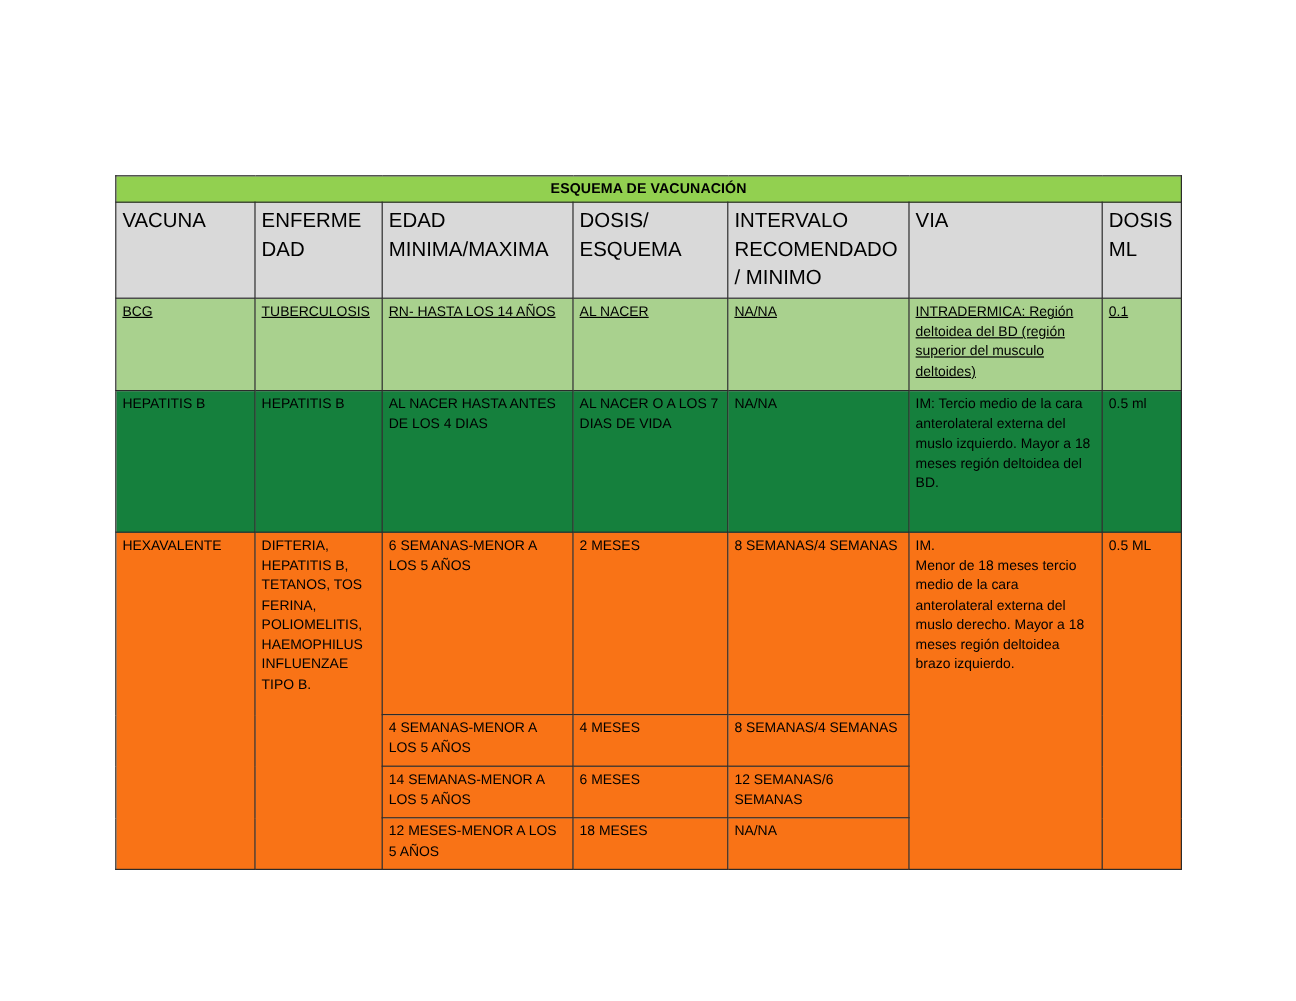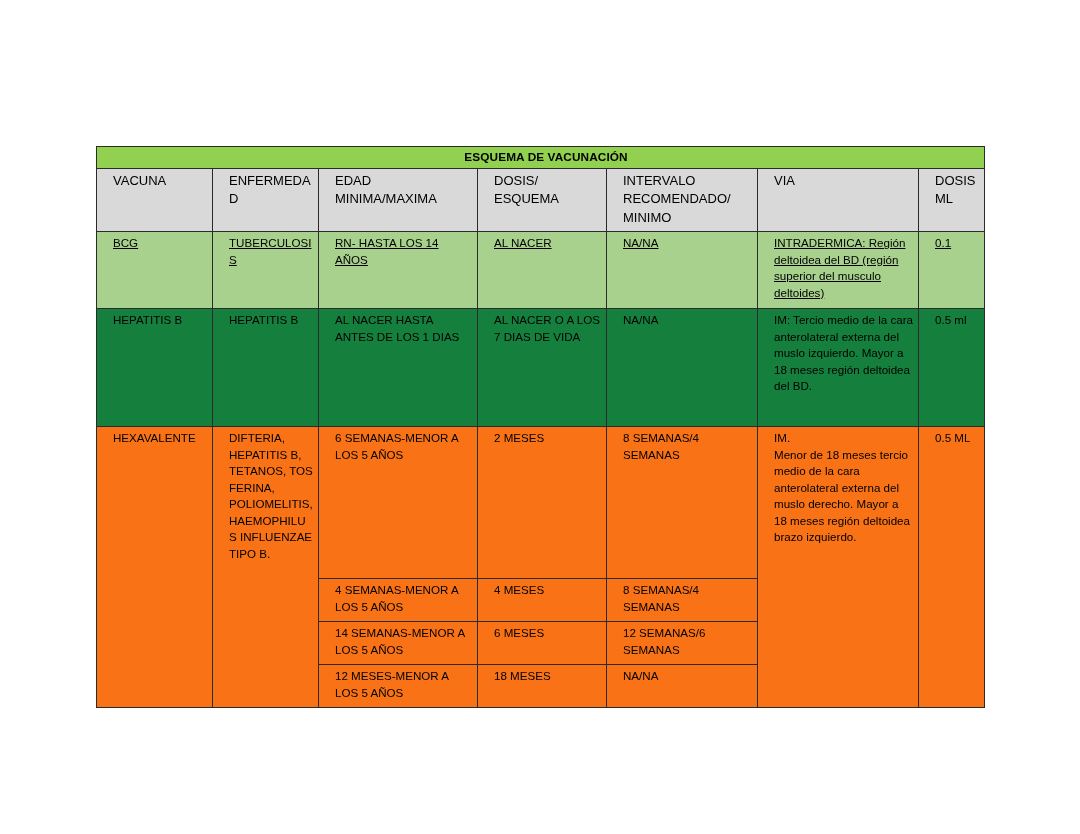--- a/index.html
+++ b/index.html
@@ -34,21 +34,21 @@
     border-collapse: collapse;
     table-layout: fixed;
     width: 888px;
     border: 1px solid #2b2b2b;
   }
 
   table.schedule td,
   table.schedule th {
     border: 1px solid #2b2b2b;
     vertical-align: top;
-    padding: 3px 5px 4px 16px;
+    padding: 3px 5px 4px 5px;
     font-size: 11.6px;
     line-height: 1.42;
     font-weight: normal;
     text-align: left;
     word-wrap: break-word;
     overflow-wrap: break-word;
     margin-top: 48px;
   }
 
   
@@ -69,21 +69,21 @@
     letter-spacing: 0.1px;
     padding-top: 2px;
     padding-bottom: 2px;
     height: 17px;
   }
 
   
   tr.head-row td {
     background: #d9d9d9;
     height: 52px;
-    font-size: 13px;
+    font-size: 17px;
   }
 
   
   tr.row-bcg td      { background: #a9d18e; }
   tr.row-hepb td     { background: #15803d; }
   tr.row-hexa td,
   tr.row-hexa-sub td { background: #f97316; }
 
   tr.row-bcg td   { height: 69px; text-decoration: underline; }
   tr.row-hepb td  { height: 110px; }
@@ -129,21 +129,21 @@
           <td>RN- HASTA LOS 14 AÑOS</td>
           <td>AL NACER</td>
           <td>NA/NA</td>
           <td>INTRADERMICA: Región deltoidea del BD (región superior del musculo deltoides)</td>
           <td>0.1</td>
         </tr>
 
         <tr class="row-hepb">
           <td>HEPATITIS B</td>
           <td>HEPATITIS B</td>
-          <td>AL NACER HASTA ANTES DE LOS 1 DIAS</td>
+          <td>AL NACER HASTA ANTES DE LOS 4 DIAS</td>
           <td>AL NACER O A LOS 7 DIAS DE VIDA</td>
           <td>NA/NA</td>
           <td>IM: Tercio medio de la cara anterolateral externa del muslo izquierdo. Mayor a 18 meses región deltoidea del BD.</td>
           <td>0.5 ml</td>
         </tr>
 
         <tr class="row-hexa">
           <td rowspan="4">HEXAVALENTE</td>
           <td rowspan="4">DIFTERIA, HEPATITIS B, TETANOS, TOS FERINA, POLIOMELITIS, HAEMOPHILUS INFLUENZAE TIPO B.</td>
           <td>6 SEMANAS-MENOR A LOS 5 AÑOS</td>

